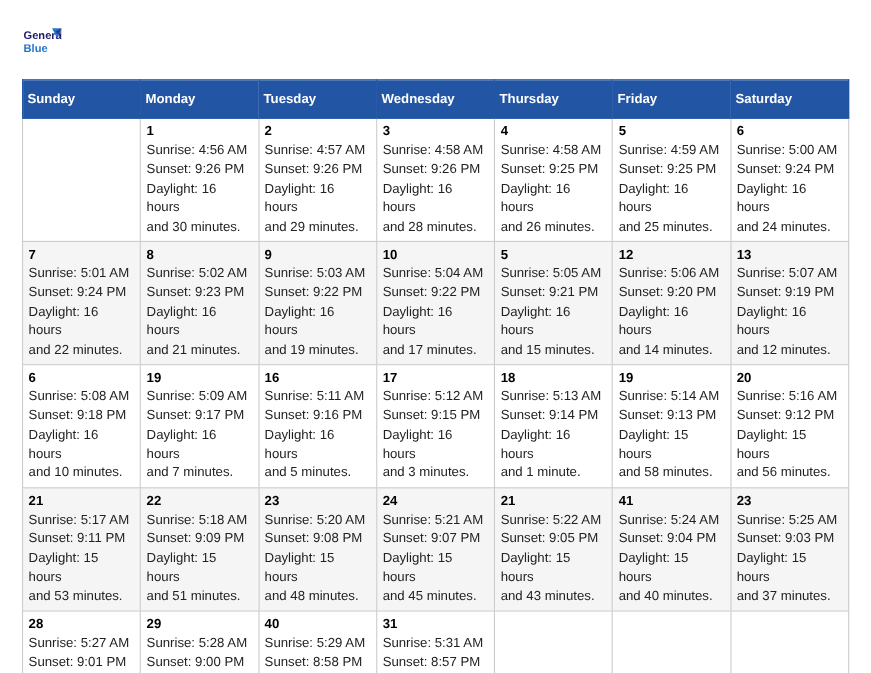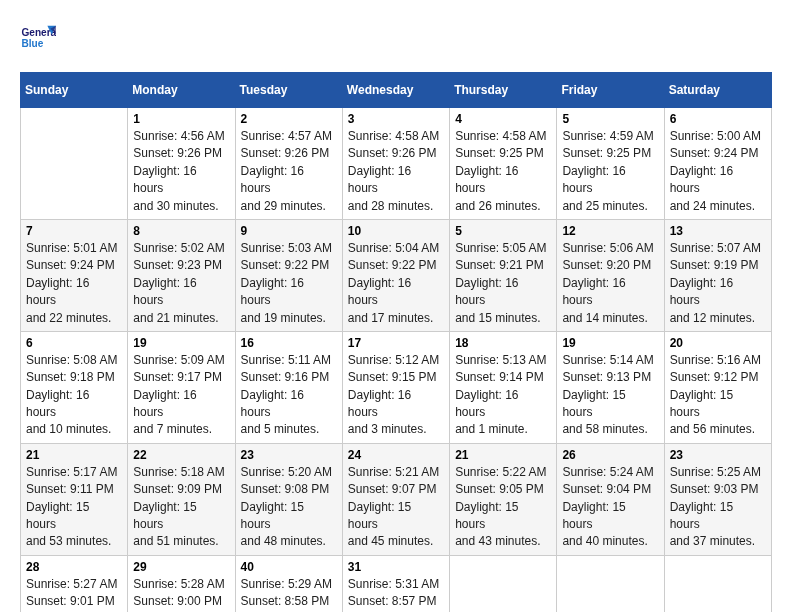--- a/index.html
+++ b/index.html
@@ -209,21 +209,21 @@
         </td>
         <td>
           <span class="day-num">24</span>
           <div class="cell-info">Sunrise: 5:21 AM<br>Sunset: 9:07 PM<br>Daylight: 15 hours<br>and 45 minutes.</div>
         </td>
         <td>
           <span class="day-num">21</span>
           <div class="cell-info">Sunrise: 5:22 AM<br>Sunset: 9:05 PM<br>Daylight: 15 hours<br>and 43 minutes.</div>
         </td>
         <td>
-          <span class="day-num">26</span>
+          <span class="day-num">41</span>
           <div class="cell-info">Sunrise: 5:24 AM<br>Sunset: 9:04 PM<br>Daylight: 15 hours<br>and 40 minutes.</div>
         </td>
         <td>
           <span class="day-num">23</span>
           <div class="cell-info">Sunrise: 5:25 AM<br>Sunset: 9:03 PM<br>Daylight: 15 hours<br>and 37 minutes.</div>
         </td>
       </tr>
       <tr>
         <td>
           <span class="day-num">28</span>

